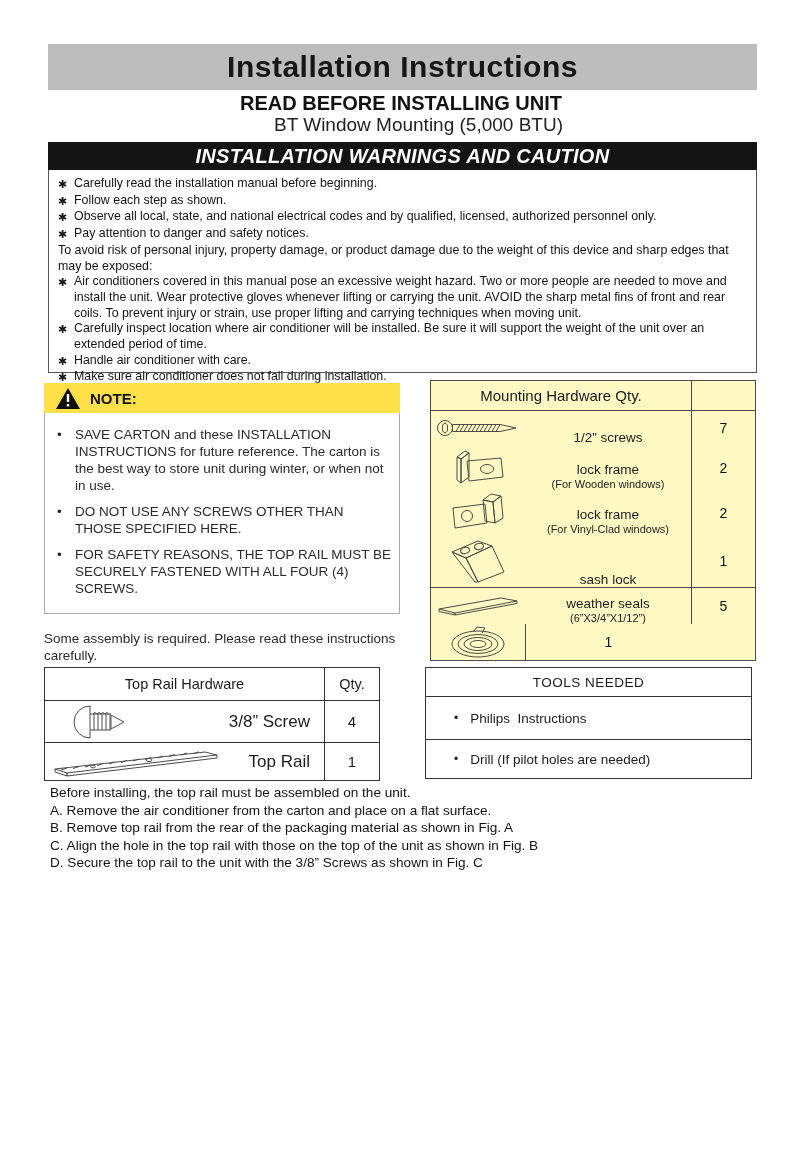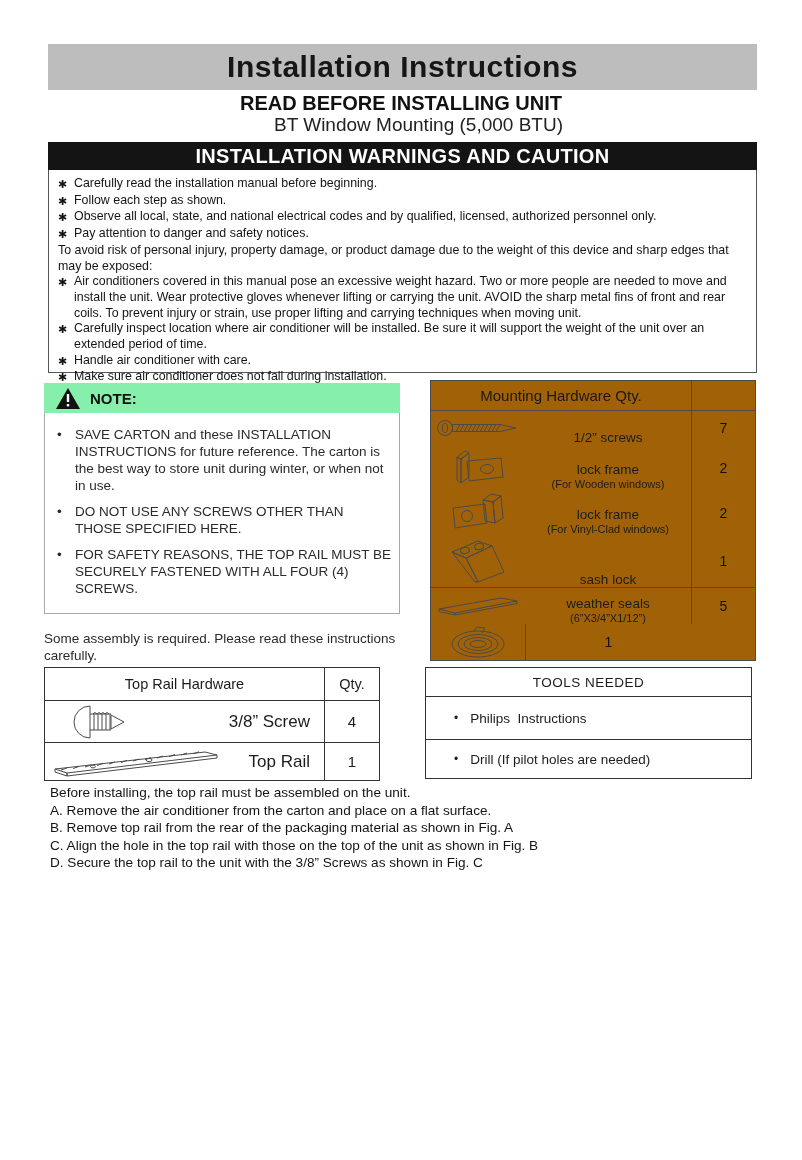--- a/index.html
+++ b/index.html
@@ -10,38 +10,38 @@
   
   .title-bar { position:absolute; left:48px; top:44px; width:709px; height:46px;
     background:#bdbdbd; display:flex; align-items:center; justify-content:center; }
   .title-bar .t { font-size:30px; font-weight:bold; color:#161616; letter-spacing:.5px; }
   .read-before { position:absolute; left:0; top:92px; width:802px; text-align:center;
     font-size:20px; font-weight:bold; color:#111; }
   .model-line { position:absolute; left:0; top:114px; width:802px; text-align:center;
     font-size:19px; color:#222;padding-left:35px; }
   .warn-banner { position:absolute; left:48px; top:142px; width:709px; height:28px;
     background:#141414; display:flex; align-items:center; justify-content:center; }
-  .warn-banner .t { color:#fff; font-size:20px; font-weight:bold; letter-spacing:.3px; }
+  .warn-banner .t { color:#fff; font-size:20px; font-weight:bold; letter-spacing:.3px;font-style:italic; }
 
   
   .warnings { position:absolute; left:48px; top:170px; width:709px; height:203px;
     border:1px solid #555; border-top:none; padding:6px 9px 0 9px; }
   .warnings .item { display:flex; font-size:12.4px; line-height:15.7px; color:#141414; }
   .warnings .item .b { width:16px; flex:0 0 16px; font-size:11px; padding-top:1px; }
 
   
   .note-box { position:absolute; left:44px; top:383px; width:356px; height:231px; }
-  .note-head { height:30px; background:#86efac; display:flex; align-items:center; padding-left:12px; gap:10px; }
+  .note-head { height:30px; background:#fde047; display:flex; align-items:center; padding-left:12px; gap:10px; }
   .note-head .t { font-size:15px; font-weight:bold; color:#111; }
   .note-body { height:201px; border:1px solid #a9a9a9; border-top:none; padding:13px 6px 0 12px; }
   .note-item { display:flex; font-size:13.5px; line-height:17px; color:#2a2a2a; margin-bottom:9px; }
   .note-item .b { flex:0 0 18px; }
 
   
-  .mt { position:absolute; left:430px; top:380px; width:326px; border:1.5px solid #4a4a4a; background:#a16207; }
+  .mt { position:absolute; left:430px; top:380px; width:326px; border:1.5px solid #4a4a4a; background:#fef9c3; }
   .mt-head { display:grid; grid-template-columns:1fr 64px; height:30px; border-bottom:1px solid #4a4a4a; }
   .mt-head .c1 { display:flex; align-items:center; justify-content:center; font-size:15px; color:#191919; }
   .mt-head .c2 { border-left:1px solid #4a4a4a; }
   .mt-row { display:grid; grid-template-columns:94px 1fr 64px; }
   .mt-row .ic { display:flex; align-items:center; justify-content:center; }
   .mt-row .lb { display:flex; flex-direction:column; align-items:center; justify-content:flex-end;
     text-align:center; font-size:13.5px; color:#1c1c1c; }
   .mt-row .lb .sub { font-size:11px; margin-top:1px; }
   .mt-row .q { border-left:1px solid #4a4a4a; display:flex; align-items:center; justify-content:center;
     font-size:14px; color:#111; }

